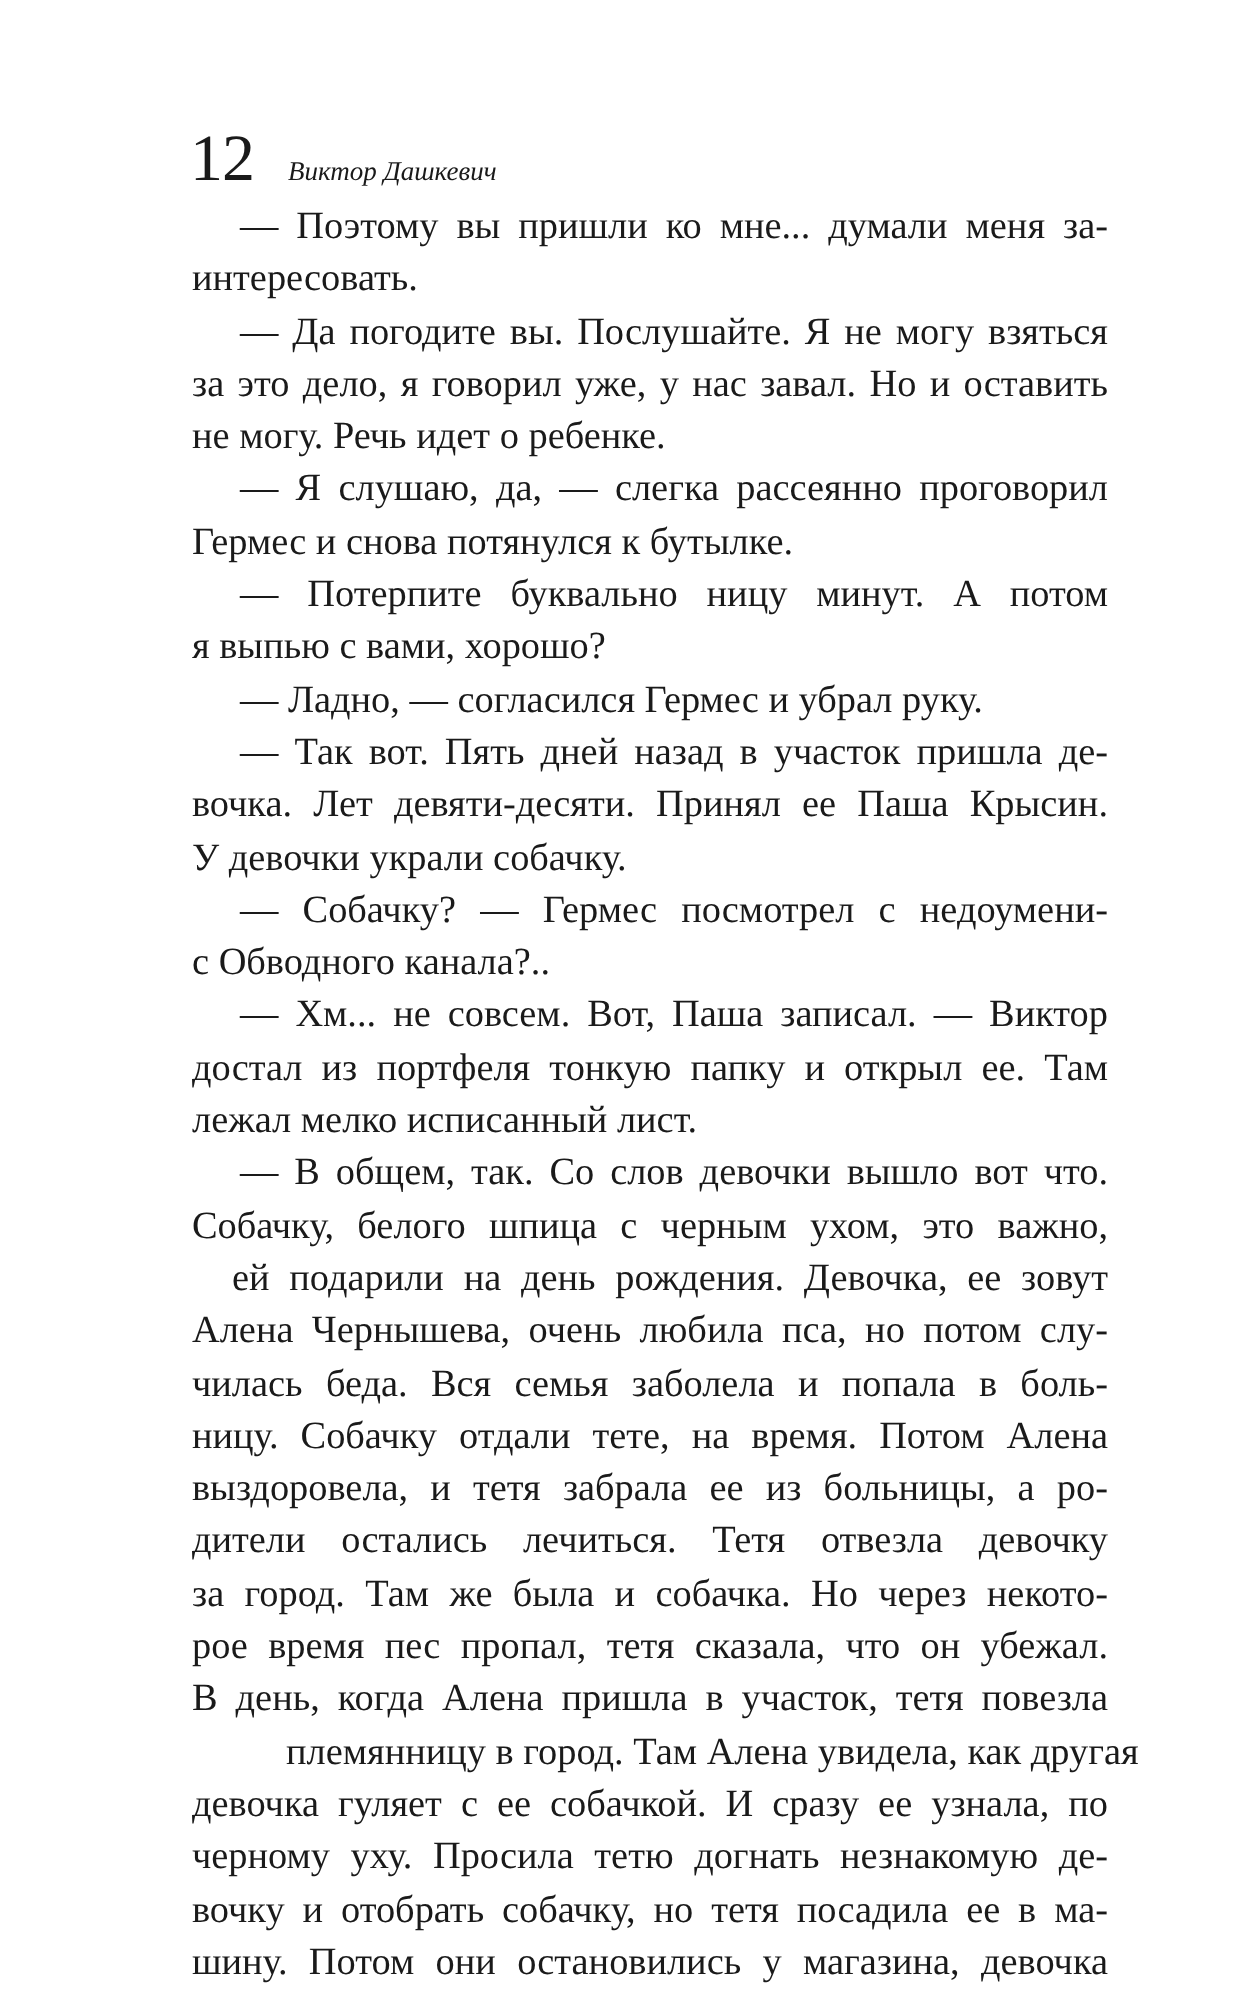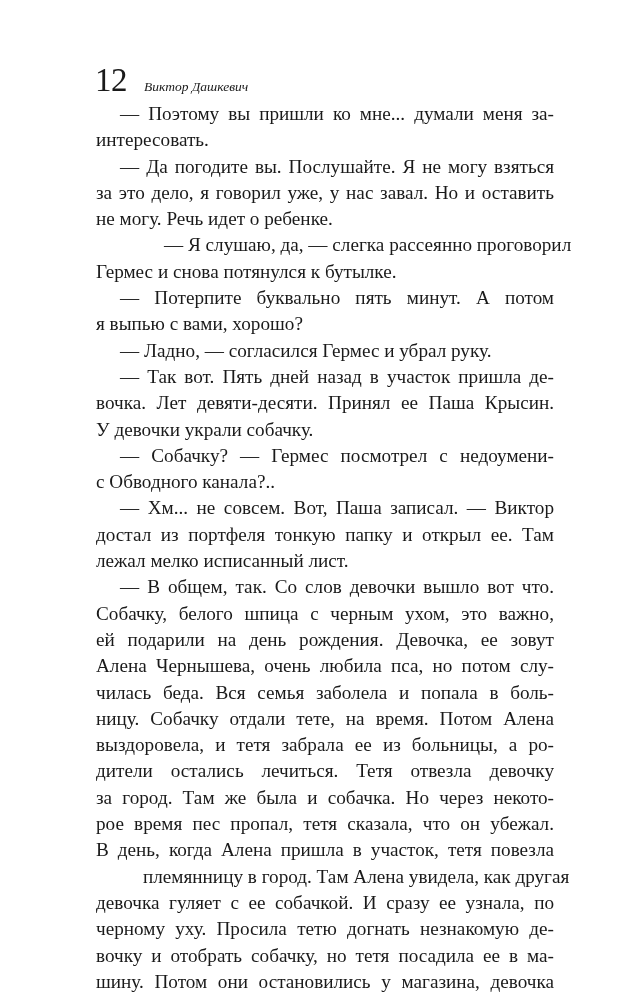--- a/index.html
+++ b/index.html
@@ -20,36 +20,36 @@
   <div class="header">
     <span class="page-num">12</span>
     <span class="author">Виктор Дашкевич</span>
   </div>
   <div class="body" id="body">
       <div class="line indent" style="white-space: nowrap;"><span style="word-spacing: 0px;">— Поэтому вы пришли ко мне... думали меня за-</span></div>
       <div class="line last">интересовать.</div>
       <div class="line indent" style="white-space: nowrap;"><span style="word-spacing: 0px;">— Да погодите вы. Послушайте. Я не могу взяться</span></div>
       <div class="line" style="white-space: nowrap;"><span style="word-spacing: 0px;">за это дело, я говорил уже, у нас завал. Но и оставить</span></div>
       <div class="line last">не могу. Речь идет о ребенке.</div>
-      <div class="line indent" style="white-space: nowrap;"><span style="word-spacing: 0px; margin-left: 44px;">— Я слушаю, да, — слегка рассеянно проговорил</span></div>
+      <div class="line indent" style="white-space: nowrap;"><span style="word-spacing: 0px;">— Я слушаю, да, — слегка рассеянно проговорил</span></div>
       <div class="line last">Гермес и снова потянулся к бутылке.</div>
-      <div class="line indent" style="white-space: nowrap;"><span style="word-spacing: 0px;">— Потерпите буквально пять минут. А потом</span></div>
+      <div class="line indent" style="white-space: nowrap;"><span style="word-spacing: 0px;">— Потерпите буквально ницу минут. А потом</span></div>
       <div class="line last">я выпью с вами, хорошо?</div>
       <div class="line indent last">— Ладно, — согласился Гермес и убрал руку.</div>
       <div class="line indent" style="white-space: nowrap;"><span style="word-spacing: 0px;">— Так вот. Пять дней назад в участок пришла де-</span></div>
       <div class="line" style="white-space: nowrap;"><span style="word-spacing: 0px;">вочка. Лет девяти-десяти. Принял ее Паша Крысин.</span></div>
       <div class="line last">У девочки украли собачку.</div>
       <div class="line indent" style="white-space: nowrap;"><span style="word-spacing: 0px; font-family: Liberation Serif, serif;">— Собачку? — Гермес посмотрел с недоумени-</span></div>
       <div class="line last">с Обводного канала?..</div>
       <div class="line indent" style="white-space: nowrap;"><span style="word-spacing: 0px;">— Хм... не совсем. Вот, Паша записал. — Виктор</span></div>
       <div class="line" style="white-space: nowrap;"><span style="word-spacing: 0px;">достал из портфеля тонкую папку и открыл ее. Там</span></div>
       <div class="line last">лежал мелко исписанный лист.</div>
       <div class="line indent" style="white-space: nowrap;"><span style="word-spacing: 0px;">— В общем, так. Со слов девочки вышло вот что.</span></div>
       <div class="line" style="white-space: nowrap;"><span style="word-spacing: 0px;">Собачку, белого шпица с черным ухом, это важно,</span></div>
-      <div class="line" style="white-space: nowrap;"><span style="word-spacing: 0px;">ей подарили на день рождения. Девочка, ее зовут</span></div>
+      <div class="line" style="white-space: nowrap; margin-left: 20px;"><span style="word-spacing: 0px;">ей подарили на день рождения. Девочка, ее зовут</span></div>
       <div class="line" style="white-space: nowrap;"><span style="word-spacing: 0px;">Алена Чернышева, очень любила пса, но потом слу-</span></div>
       <div class="line" style="white-space: nowrap;"><span style="word-spacing: 0px;">чилась беда. Вся семья заболела и попала в боль-</span></div>
       <div class="line" style="white-space: nowrap;"><span style="word-spacing: 0px;">ницу. Собачку отдали тете, на время. Потом Алена</span></div>
       <div class="line" style="white-space: nowrap;"><span style="word-spacing: 0px;">выздоровела, и тетя забрала ее из больницы, а ро-</span></div>
       <div class="line" style="white-space: nowrap;"><span style="word-spacing: 0px;">дители остались лечиться. Тетя отвезла девочку</span></div>
       <div class="line" style="white-space: nowrap;"><span style="word-spacing: 0px;">за город. Там же была и собачка. Но через некото-</span></div>
       <div class="line" style="white-space: nowrap;"><span style="word-spacing: 0px;">рое время пес пропал, тетя сказала, что он убежал.</span></div>
       <div class="line" style="white-space: nowrap;"><span style="word-spacing: 0px;">В день, когда Алена пришла в участок, тетя повезла</span></div>
       <div class="line" style="white-space: nowrap;"><span style="word-spacing: 0px; margin-left: 47px;">племянницу в город. Там Алена увидела, как другая</span></div>
       <div class="line" style="white-space: nowrap;"><span style="word-spacing: 0px;">девочка гуляет с ее собачкой. И сразу ее узнала, по</span></div>

